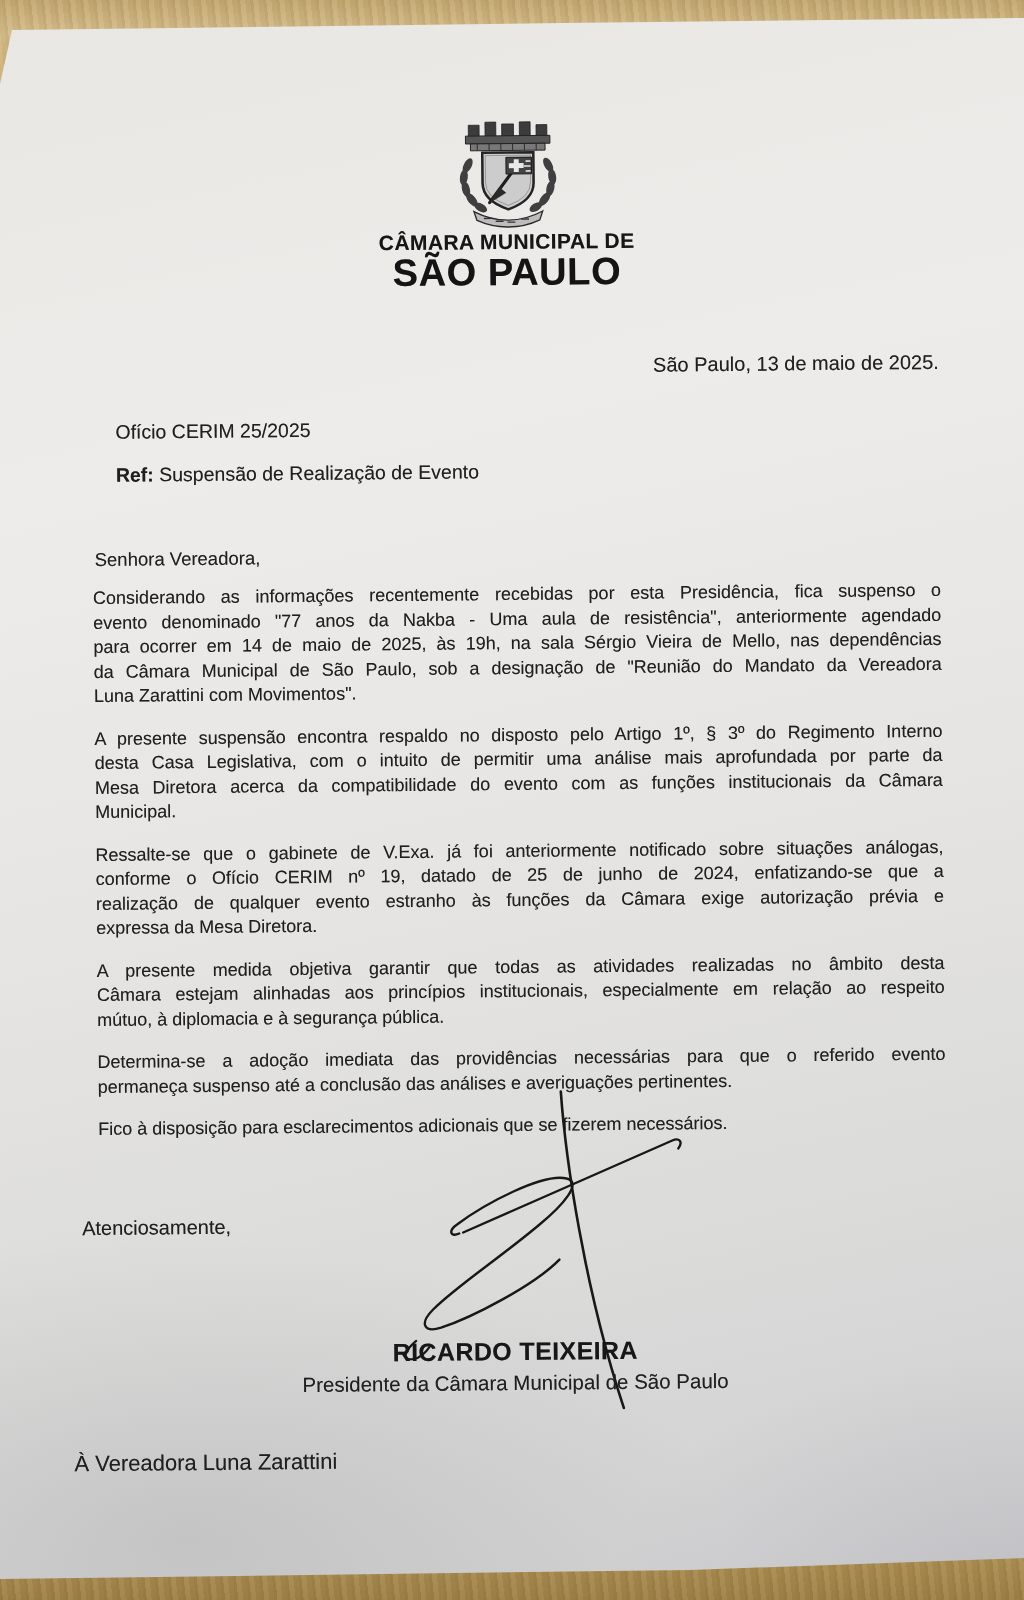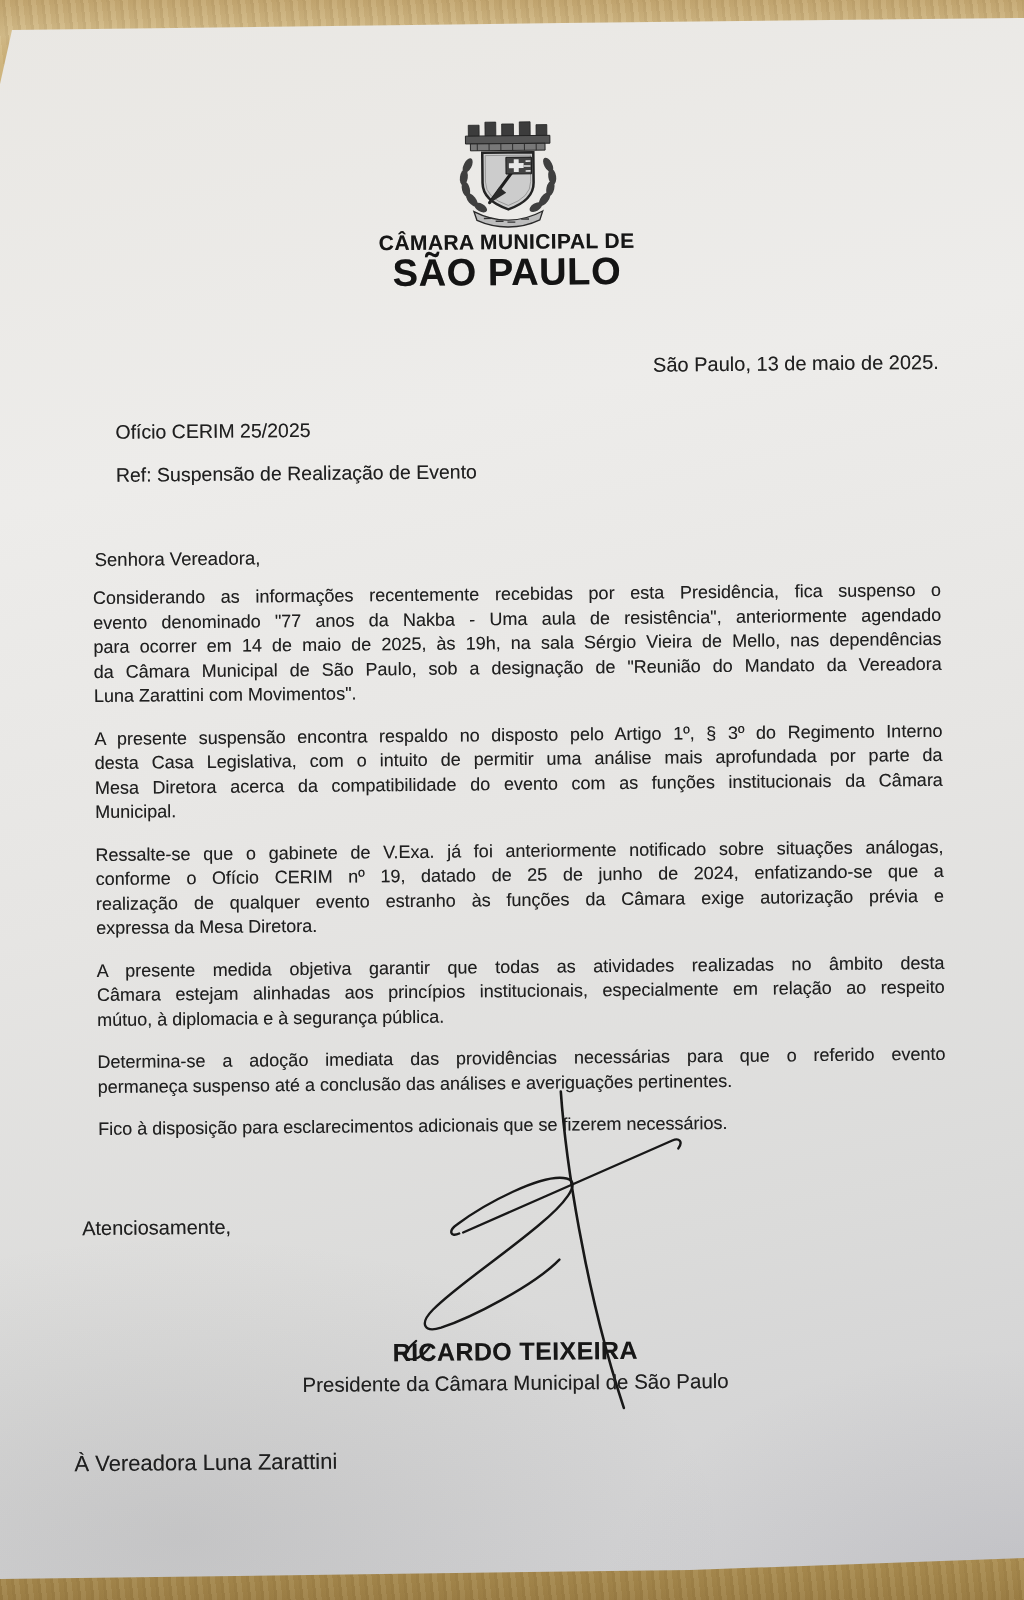--- a/index.html
+++ b/index.html
@@ -28,21 +28,21 @@
     padding-left:24px;
   }
   .content{
     position:absolute;inset:0;
     transform:rotate(-0.55deg);
     transform-origin:512px 800px;
     color:#1f1f1f;
     text-shadow:0 0 .5px rgba(40,40,40,.45);
   }
   .abs{position:absolute;}
-  .bold{font-weight:normal;}
+  .bold{font-weight:bold;}
   .crest{left:460px;top:120px;width:108px;height:110px;}
   .org1{left:0;right:0;top:230px;text-align:center;font-weight:bold;font-size:21px;letter-spacing:.4px;color:#161616;}
   .org2{left:0;right:0;top:251px;text-align:center;font-weight:bold;font-size:38px;letter-spacing:.6px;color:#141414;}
   .date{right:81px;top:355px;font-size:20px;}
   .oficio{left:119px;top:417px;font-size:19.5px;}
   .refline{left:119px;top:460px;font-size:19.5px;}
   .salutation{left:97px;top:545px;font-size:18.5px;}
   .letter-body{left:95px;top:582px;width:848px;font-size:18px;line-height:24.5px;}
   .para{margin:0 0 18px 0;}
   .ln{white-space:nowrap;}

